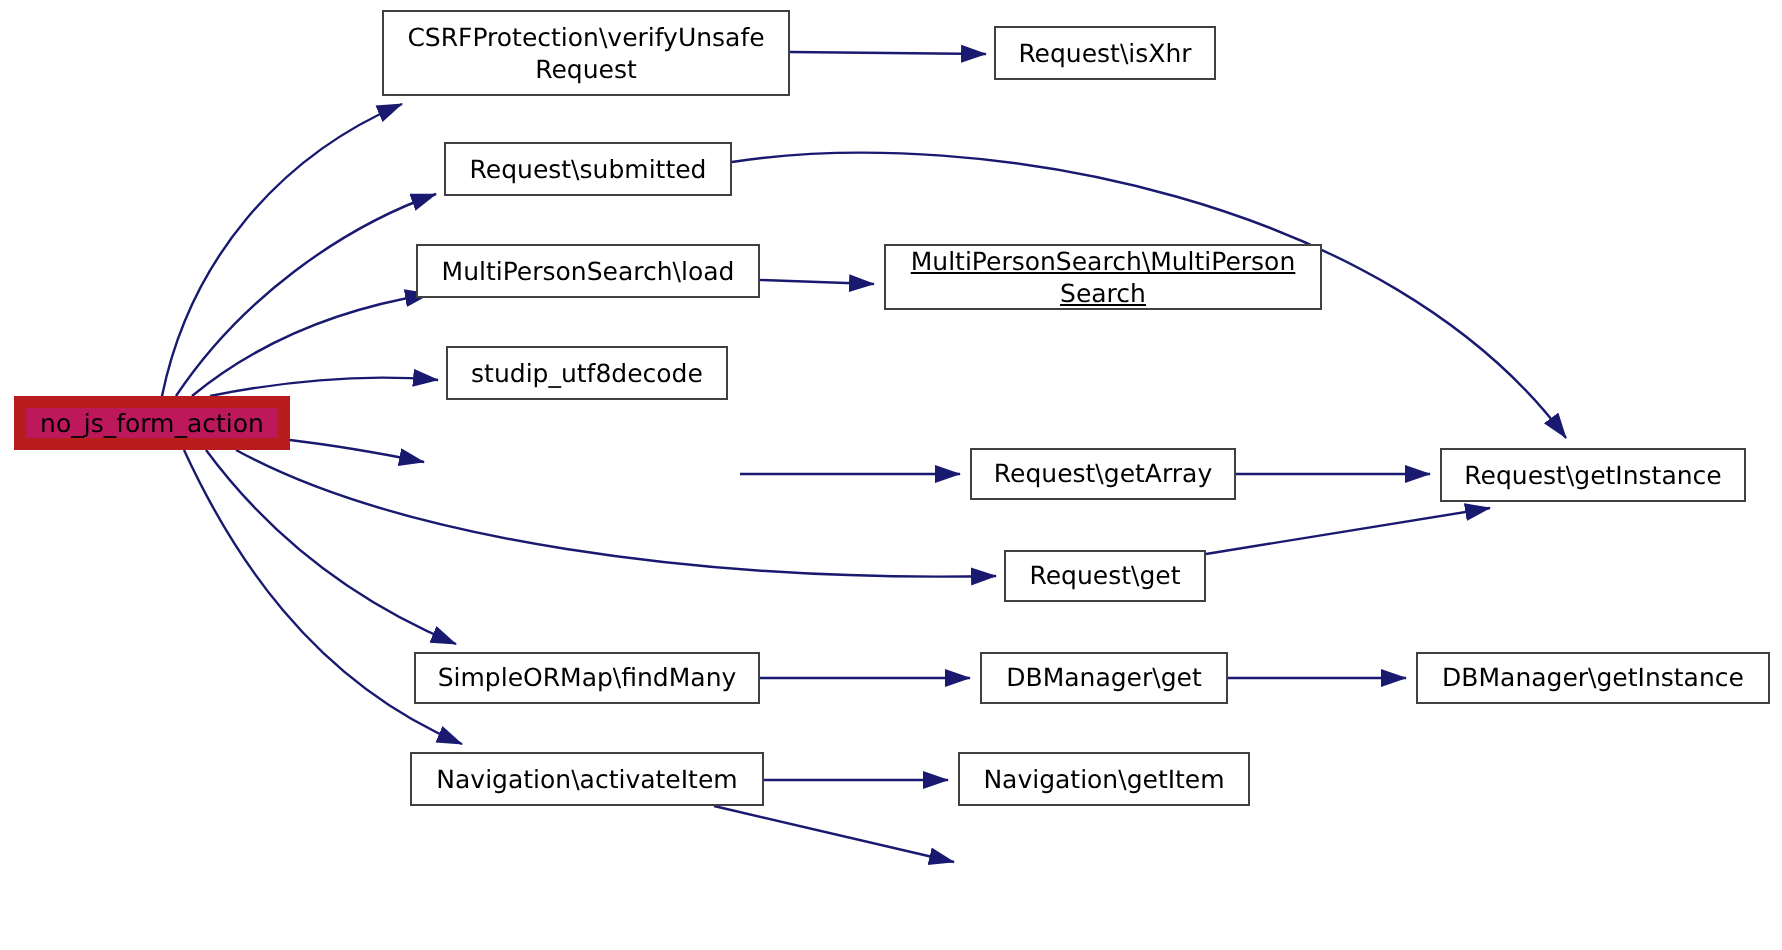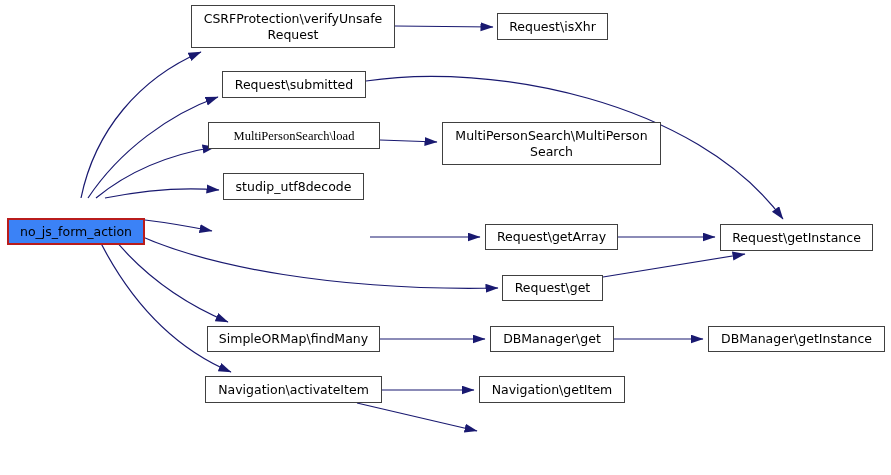--- a/index.html
+++ b/index.html
@@ -43,24 +43,23 @@
     text-align: center;
     background: #ffffff;
     border: 1px solid #404040;
     color: #000000;
     font-size: 12.5px;
     line-height: 1.28;
     white-space: nowrap;
     cursor: pointer;
   }
   .node.root {
-    background: #3b82f6;
-    border: 2px solid #b91c1c;
+    background: #be185d;
+    border: 6px solid #b91c1c;
     cursor: default;
-    margin-top: 20px;
   }
 </style>
 </head>
 <body>
 
 <div class="canvas">
   <svg class="edges-layer" width="891" height="475" viewBox="0 0 891 475" xmlns="http://www.w3.org/2000/svg">
     <defs>
       <marker id="arrow" markerUnits="userSpaceOnUse" markerWidth="14" markerHeight="10" refX="12.5" refY="4.5" orient="auto">
         <path d="M 0,0 L 13,4.5 L 0,9 z" fill="#191970"></path>
@@ -93,24 +92,24 @@
       </div>
       <div class="node" style="left: 191px; top: 5px; width: 204px; height: 43px;">
         <span>CSRFProtection\verifyUnsafe<br>Request</span>
       </div>
       <div class="node" style="left: 497px; top: 13px; width: 111px; height: 27px;">
         <span>Request\isXhr</span>
       </div>
       <div class="node" style="left: 222px; top: 71px; width: 144px; height: 27px;">
         <span>Request\submitted</span>
       </div>
-      <div class="node" style="left: 208px; top: 122px; width: 172px; height: 27px; font-family: Liberation Serif, serif;">
+      <div class="node" style="left: 208px; top: 122px; width: 172px; height: 27px;">
         <span>MultiPersonSearch\load</span>
       </div>
-      <div class="node" style="left: 442px; top: 122px; width: 219px; height: 43px;">
+      <div class="node" style="left: 442px; top: 122px; width: 219px; height: 33px; text-decoration: underline;">
         <span>MultiPersonSearch\MultiPerson<br>Search</span>
       </div>
       <div class="node" style="left: 223px; top: 173px; width: 141px; height: 27px; text-align: right;">
         <span>studip_utf8decode</span>
       </div>
       <div class="node" style="left: 485px; top: 224px; width: 133px; height: 26px; text-align: center;">
         <span>Request\getArray</span>
       </div>
       <div class="node" style="left: 720px; top: 224px; width: 153px; height: 27px;">
         <span>Request\getInstance</span>

